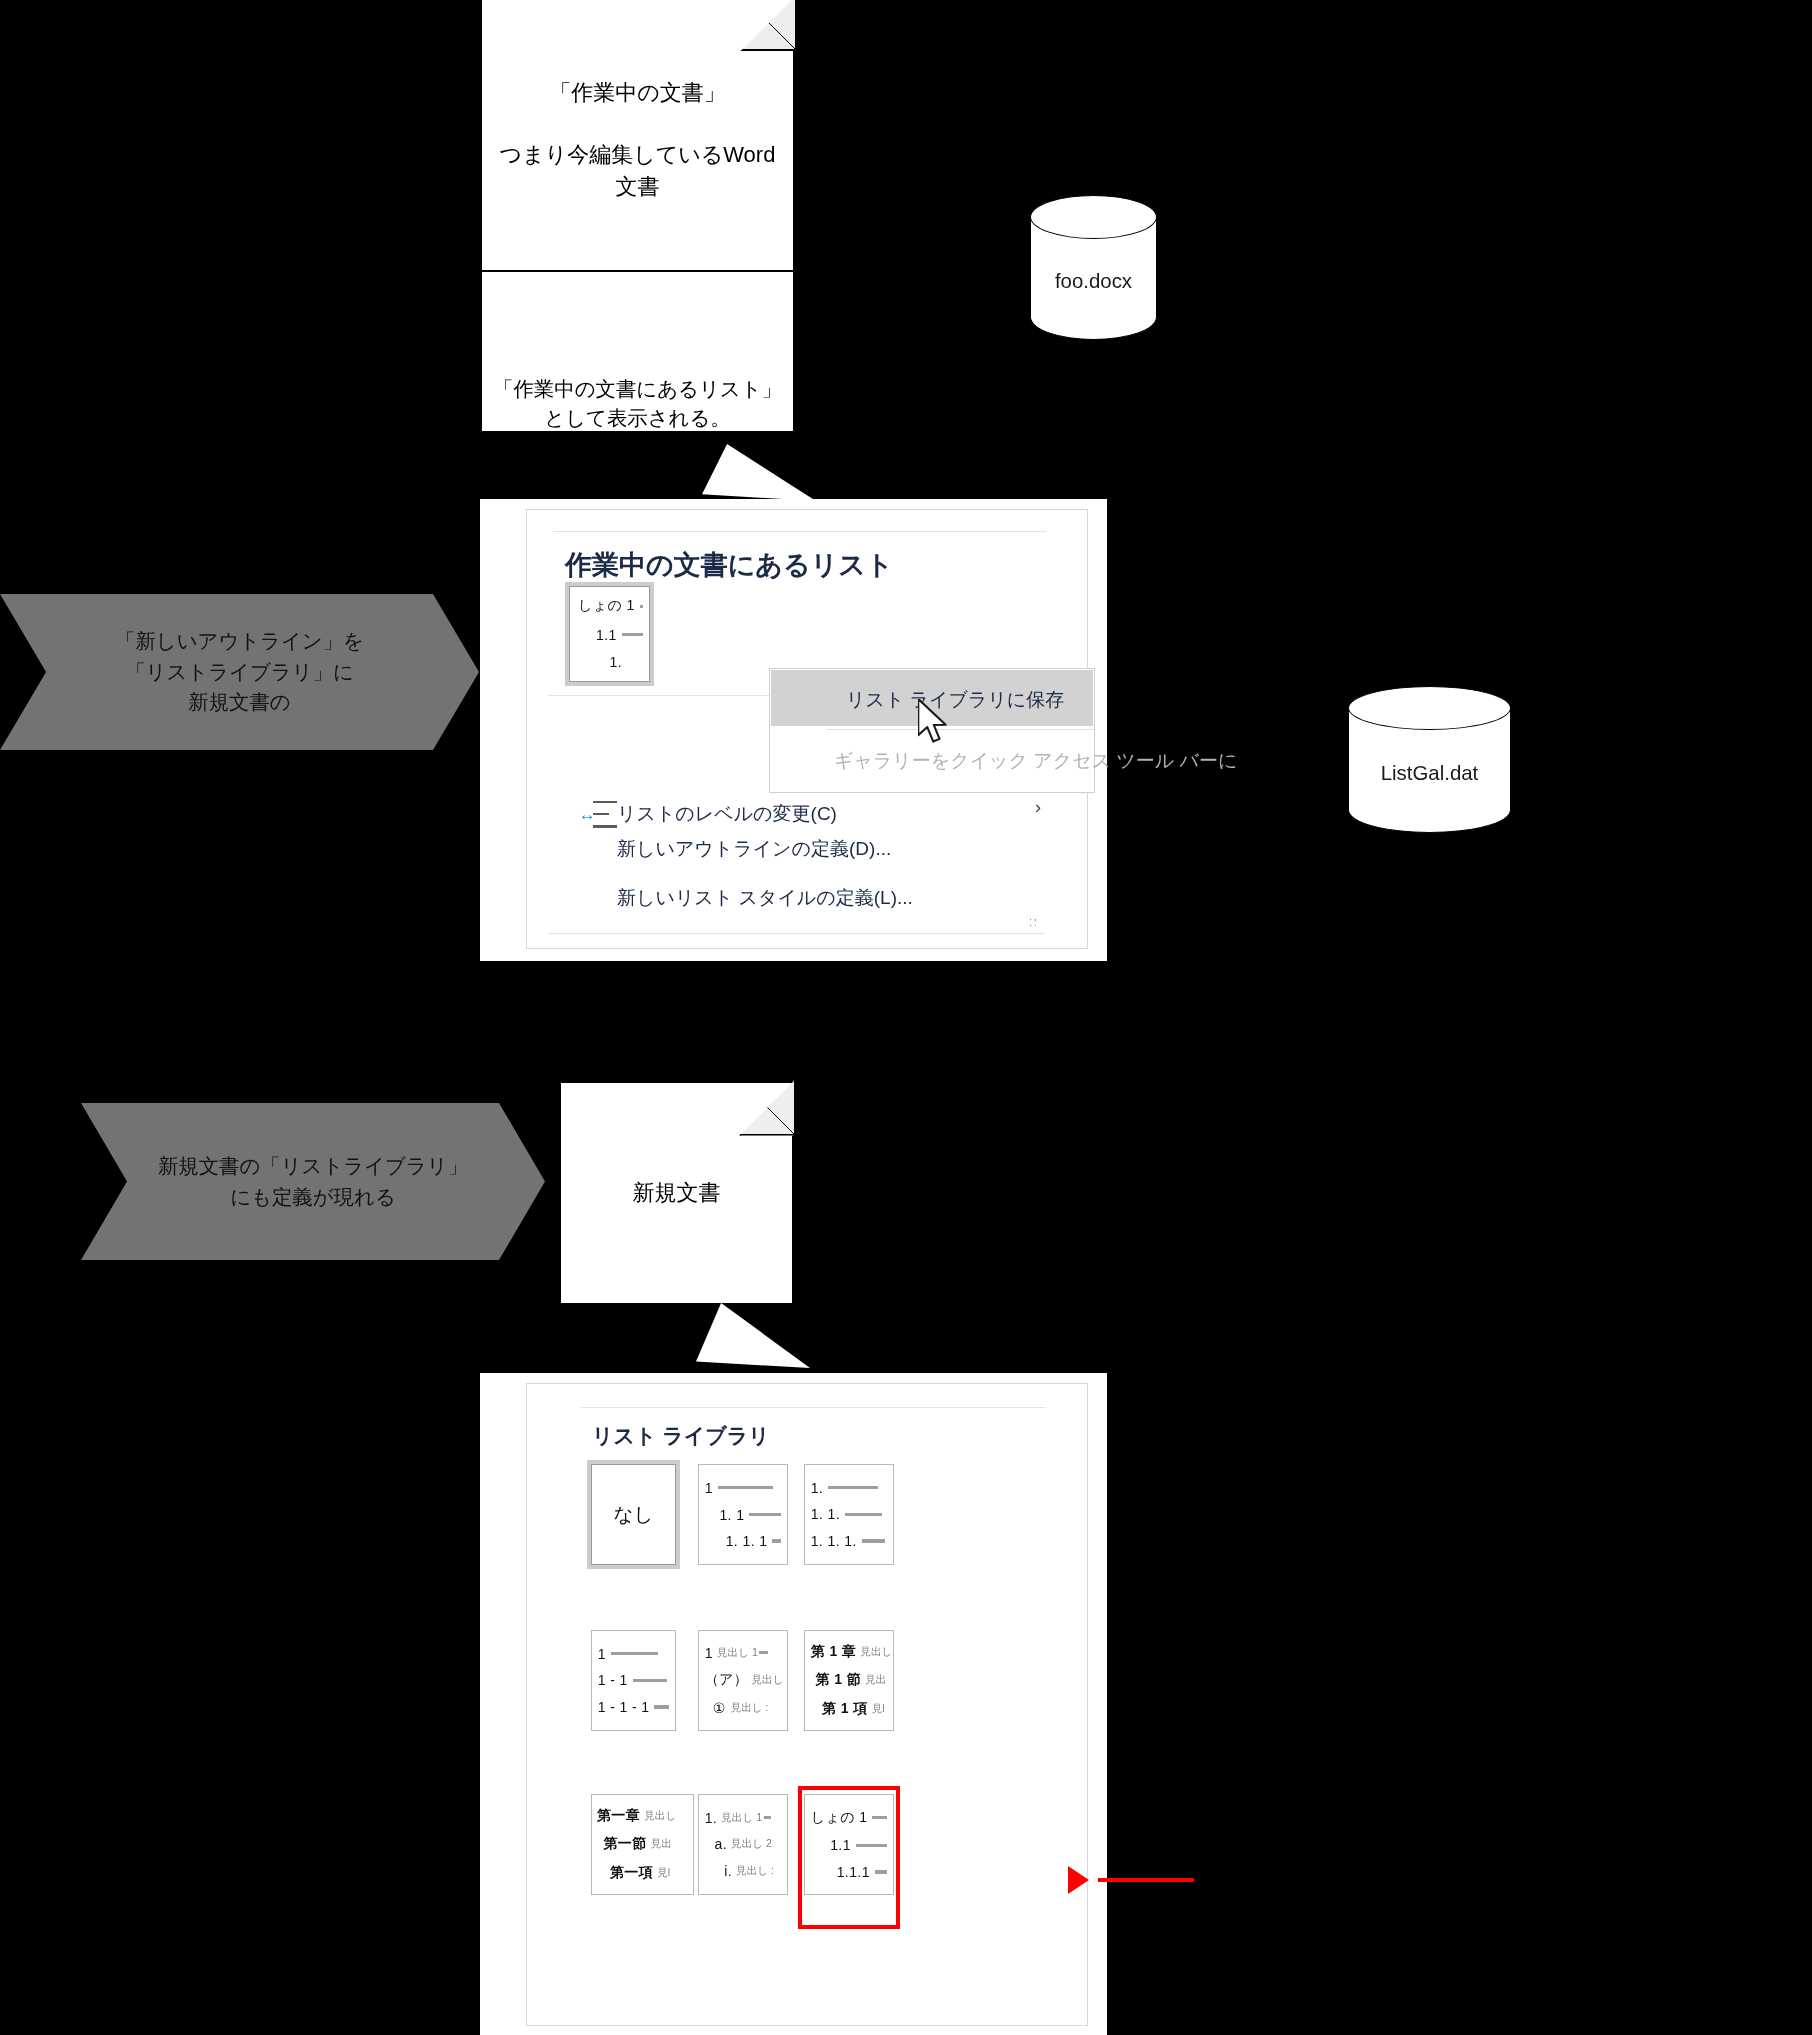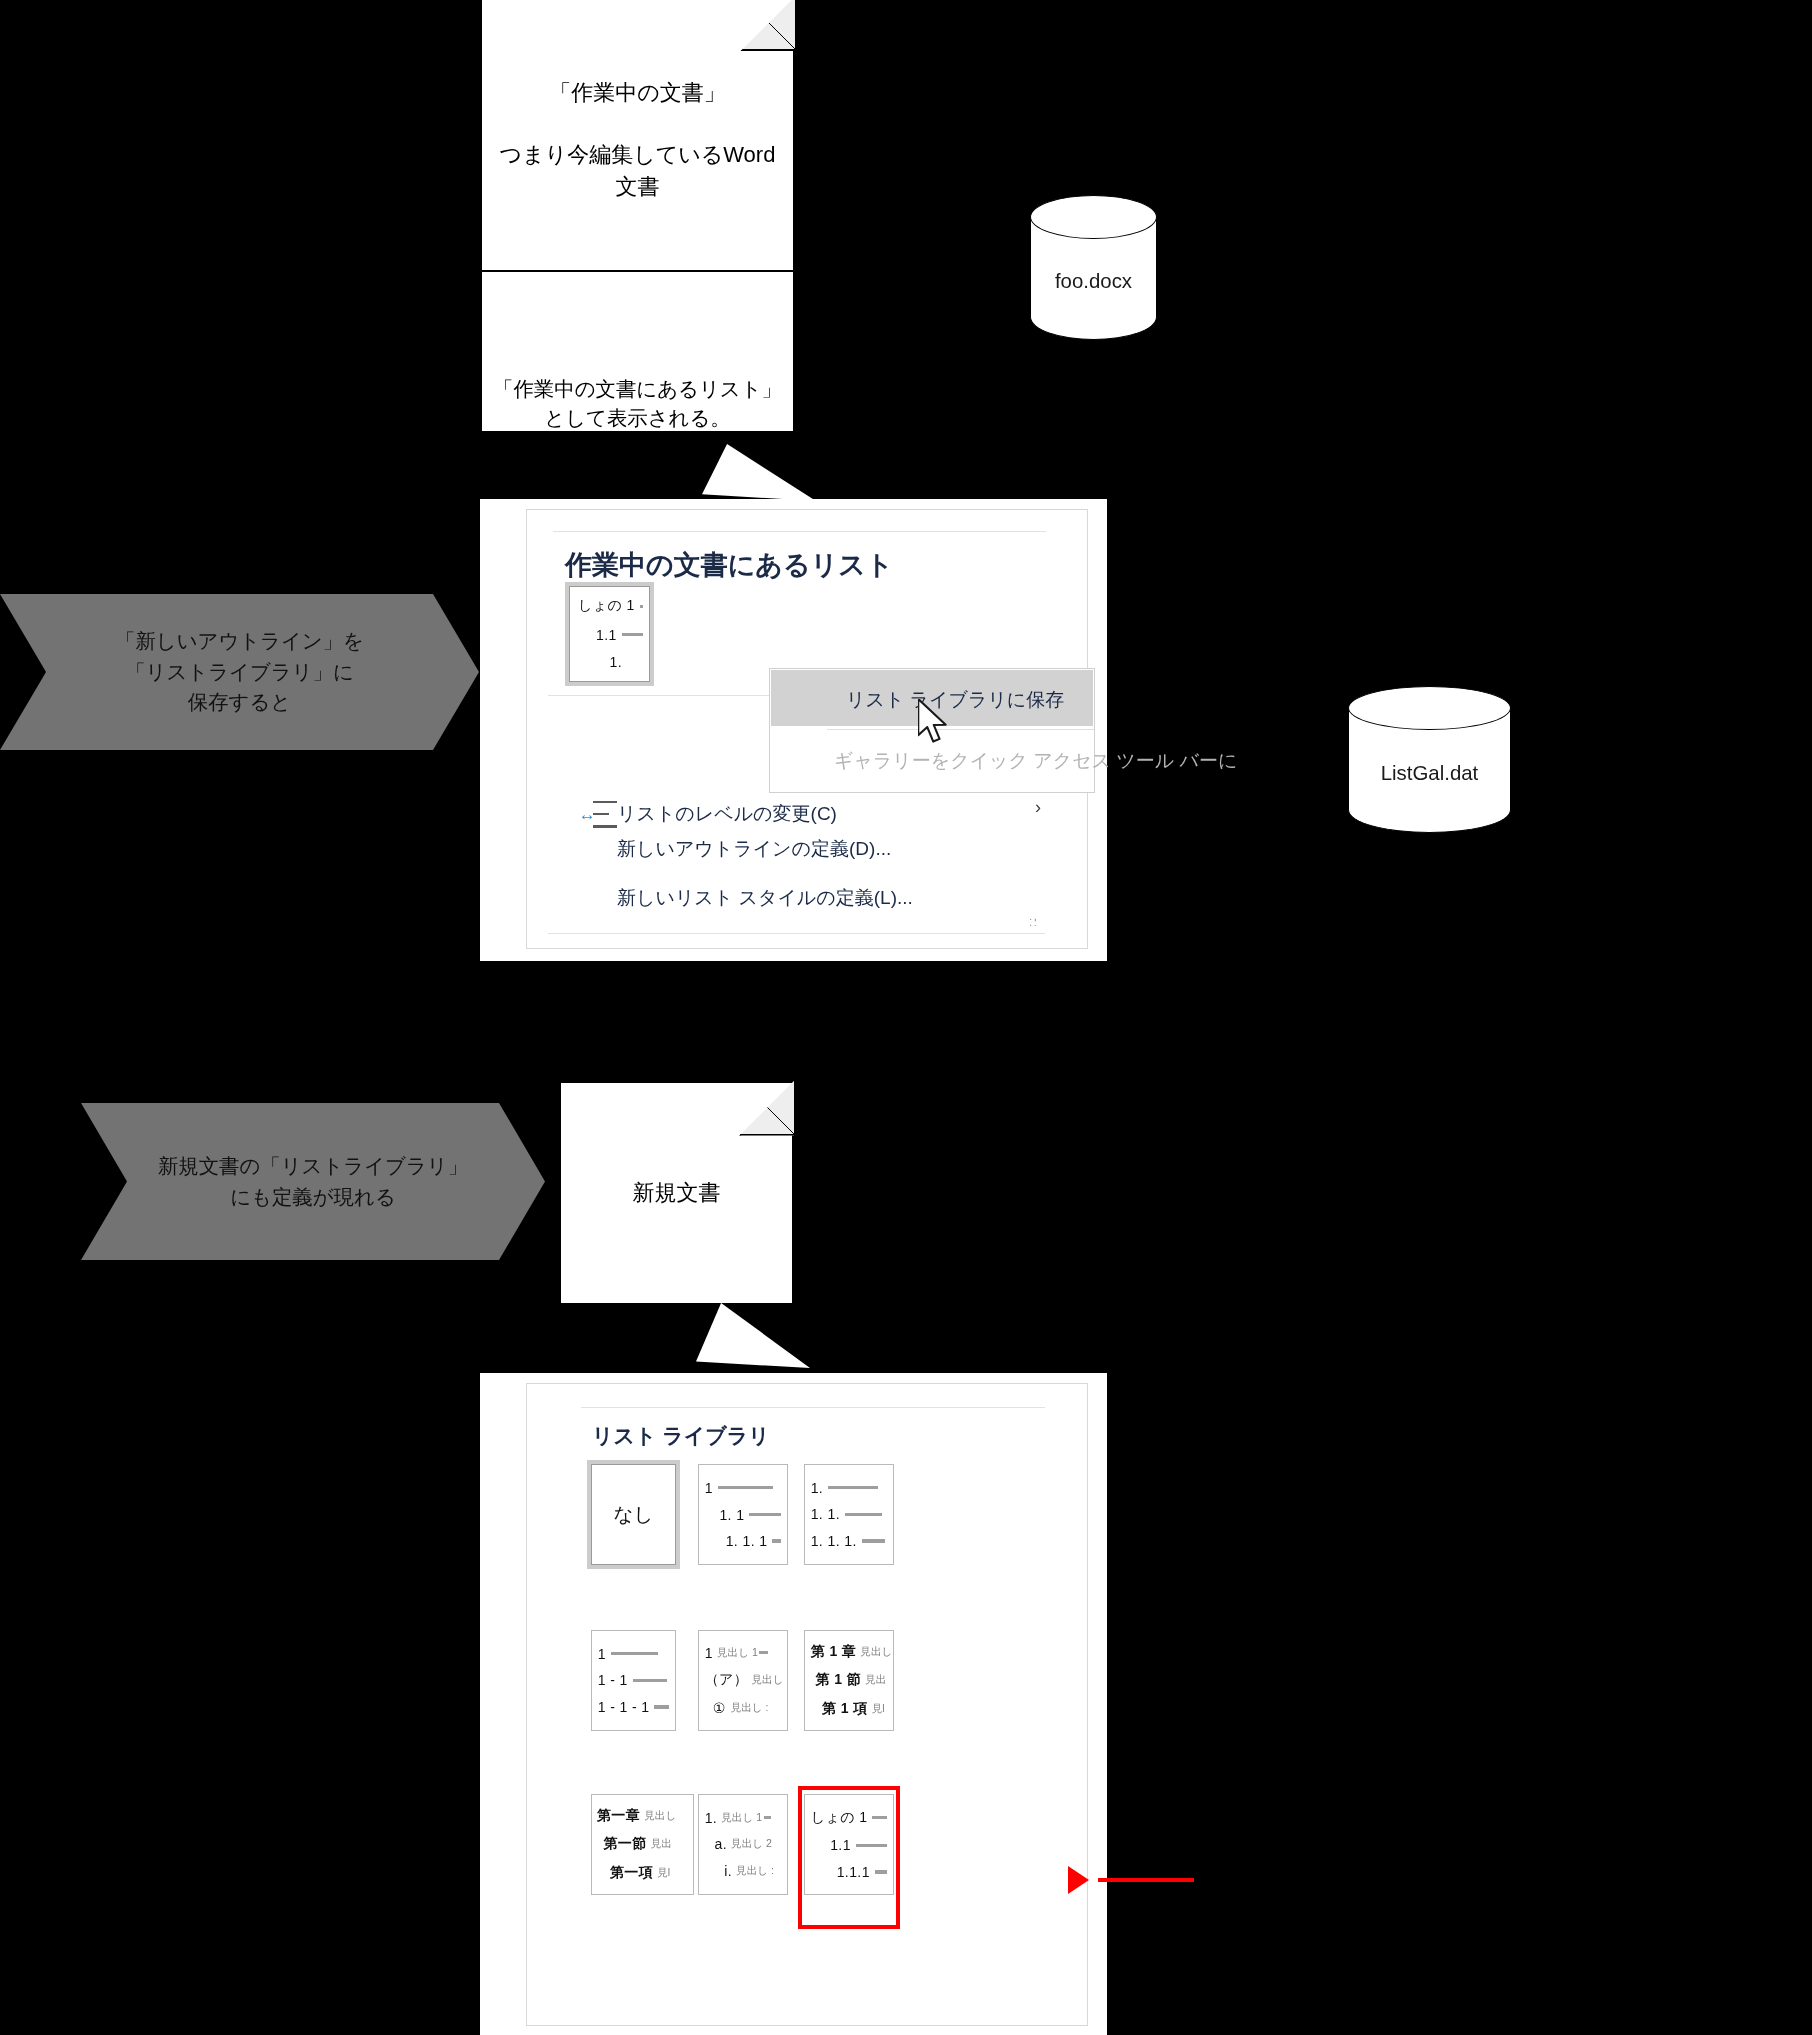--- a/index.html
+++ b/index.html
@@ -125,21 +125,21 @@
 <div class="abs cyl" style="left:1348px;top:686px;width:163px;height:147px;">
   <div class="body"></div>
   <div class="top"></div>
   <div class="lbl">ListGal.dat</div>
 </div>
 
 <div class="abs chev" style="left:0px;top:594px;width:479px;height:156px;">
   <div style="font-size:20.4px;">
     <div>「新しいアウトライン」を</div>
     <div>「リストライブラリ」に</div>
-    <div>保存すると</div>
+    <div>新規文書の</div>
   </div>
 </div>
 
 <div class="abs tail" style="left:702px;top:444px;width:114px;height:57px;
             clip-path:polygon(0 88%, 22% 0, 100% 100%);"></div>
 <div class="abs panel" style="left:480px;top:499px;width:627px;height:462px;">
 
   <div class="gal" style="left:46px;top:9.8px;width:562px;height:440px;">
     <div class="gal-rule" style="left:26px;top:21px;width:493px;"></div>
     <div class="gal-head" style="left:38px;top:37px;font-size:27px;">作業中の文書にあるリスト</div>

